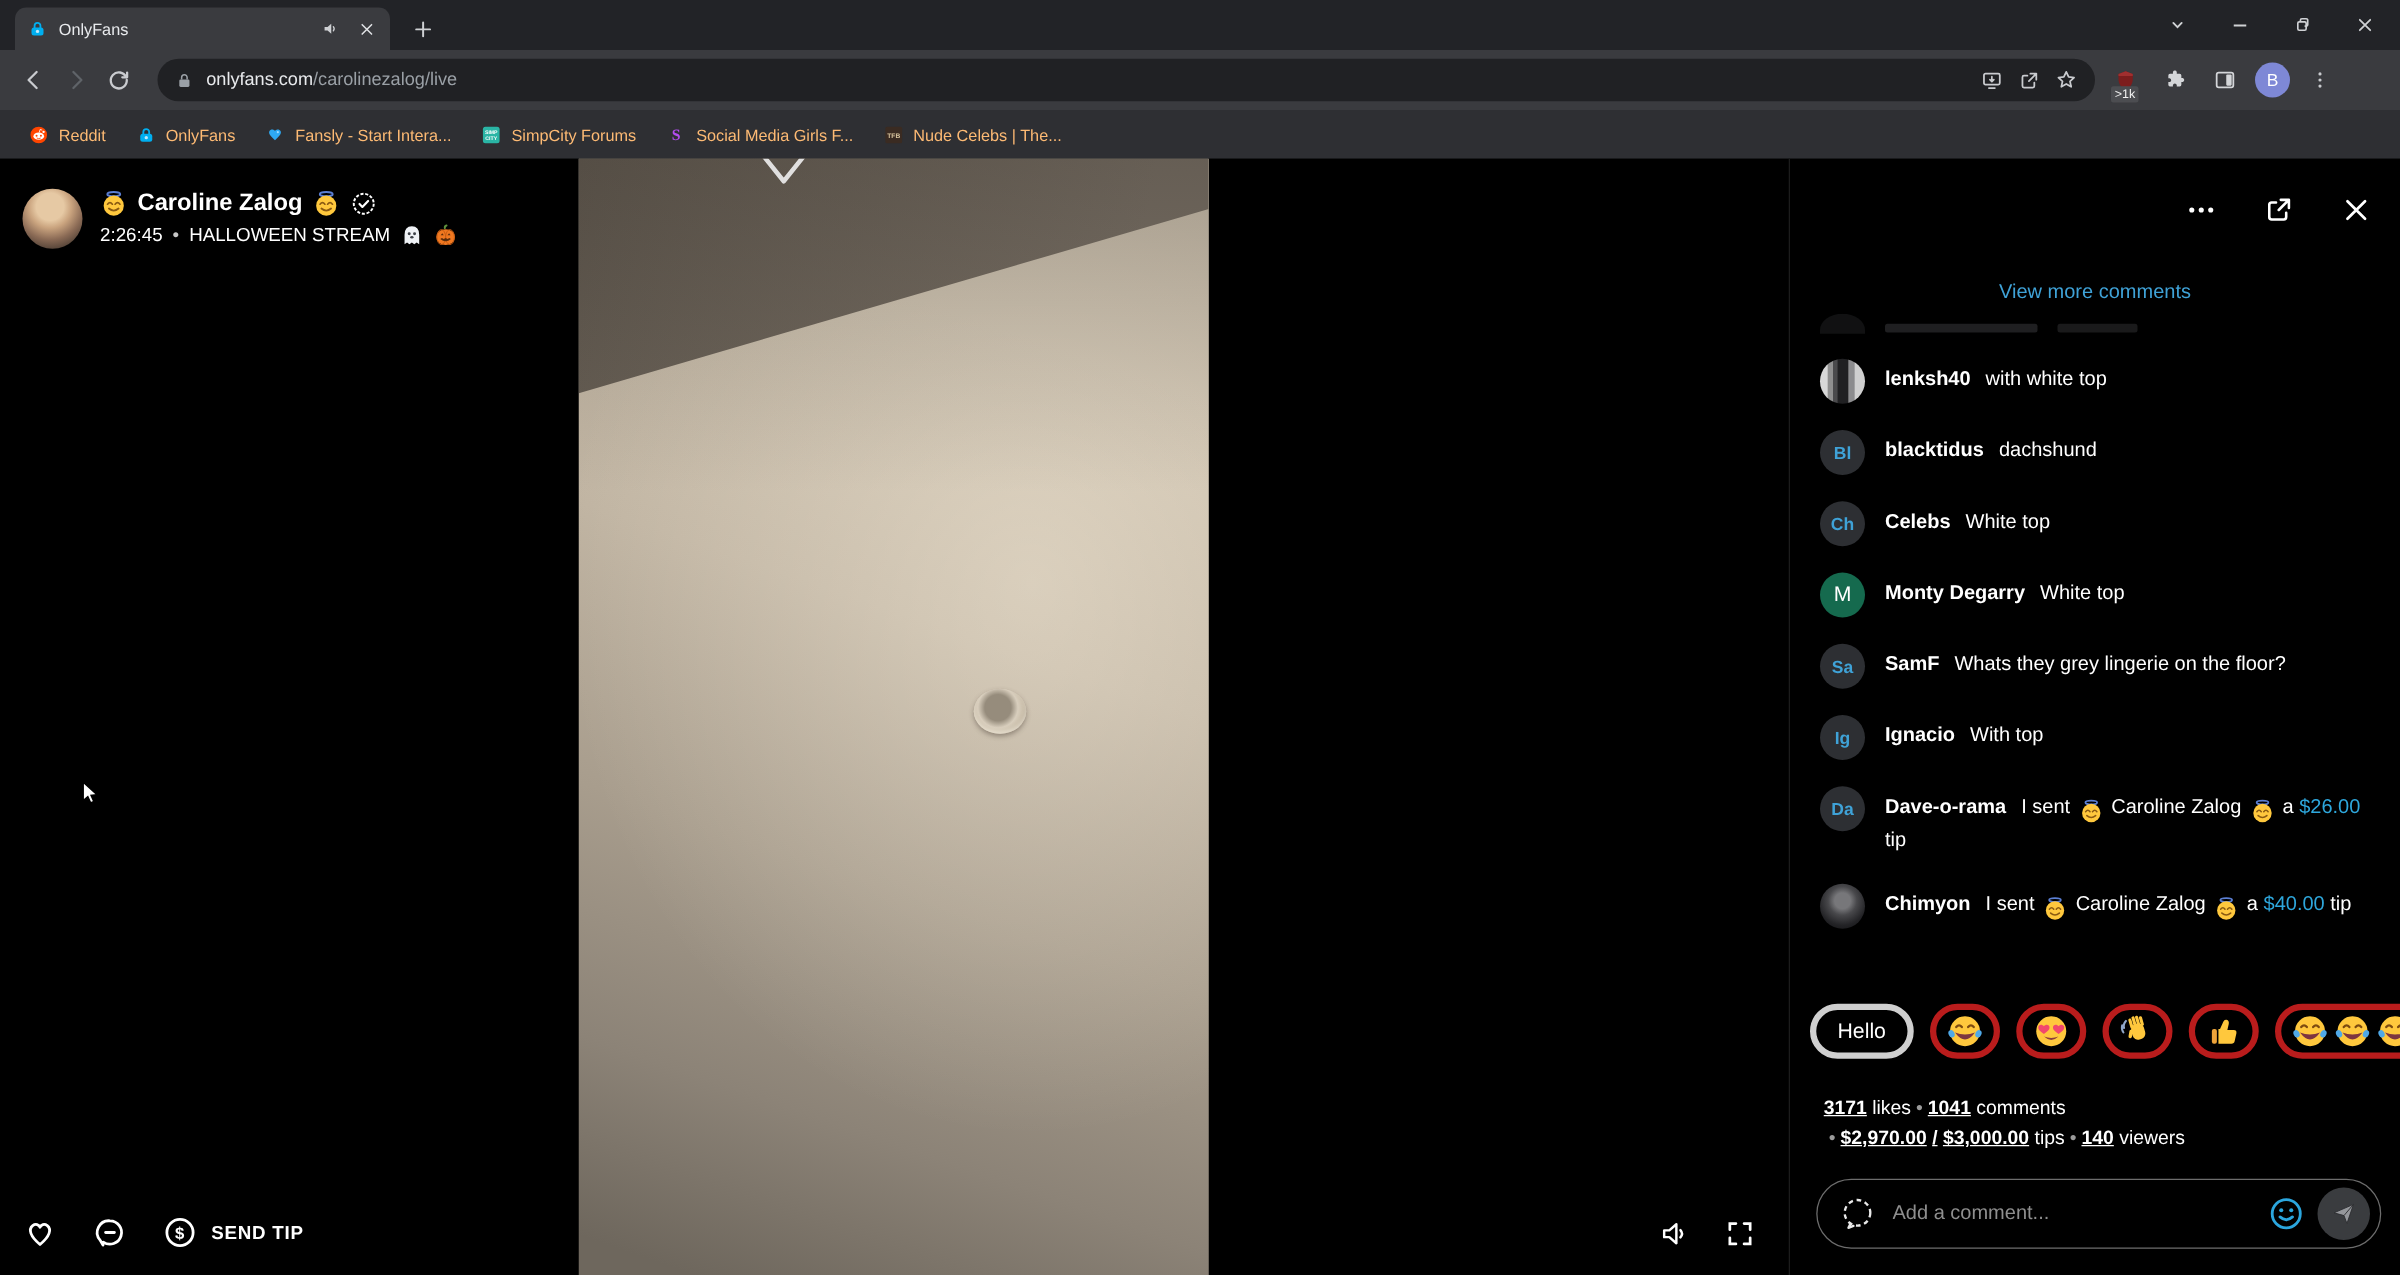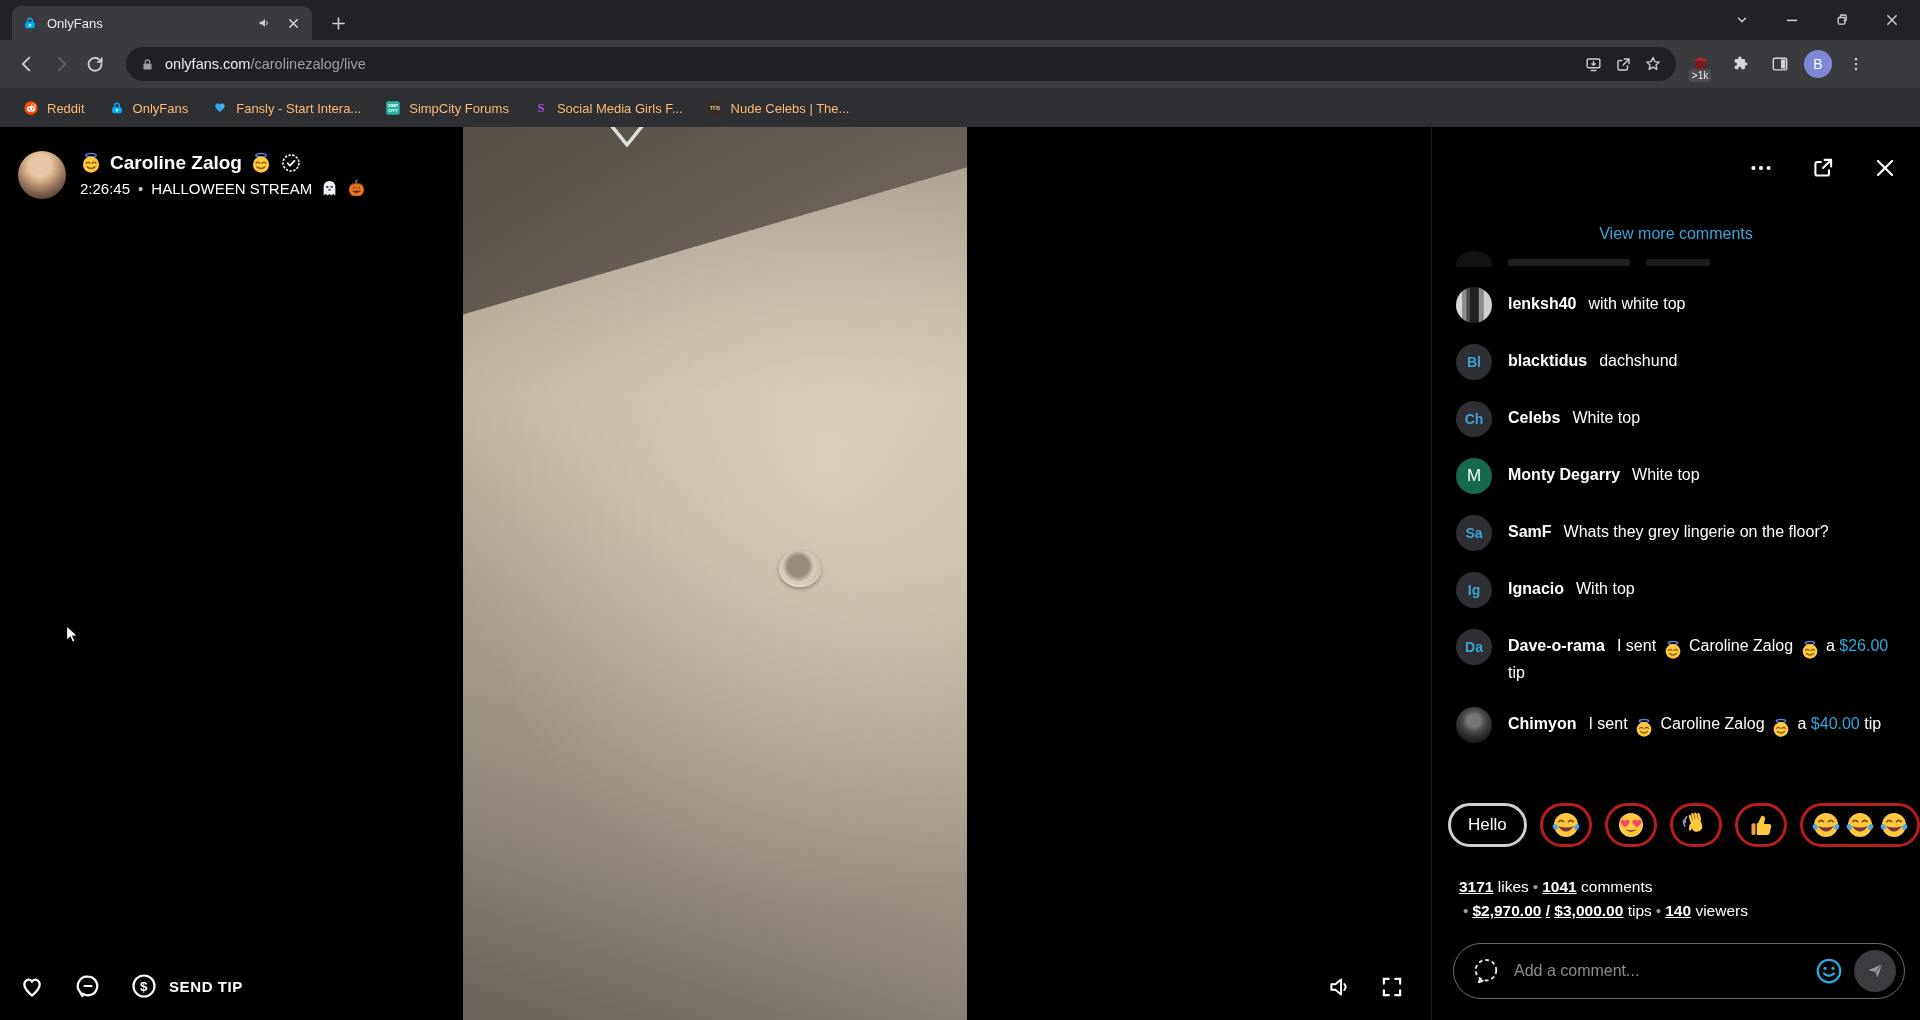--- a/index.html
+++ b/index.html
@@ -79,21 +79,21 @@
   .cav { width:36px; height:36px; border-radius:50%; flex:0 0 auto; display:flex; align-items:center; justify-content:center; font-size:14px; font-weight:700; color:#3fa2d7; background:#2d2f33; }
   .cav.green { background:#156a4e; color:#fff; font-size:17px; font-weight:400; }
   .cav.photo-hallway { background:linear-gradient(90deg,#d8d8d8 0 16%, #8f8f8f 18% 28%, #4a4a4c 30% 38%, #202022 40% 62%, #8c8c8e 64% 76%, #d0d0d0 78% 100%); }
   .cav.photo-gorilla { background:radial-gradient(circle at 50% 38%, #77777a 0 22%, #48484b 40%, #232326 68%, #0e0e10 100%); }
   .ctext { font-size:16px; line-height:27px; padding-top:3px; }
   .cuser { font-weight:700; margin-right:12px; }
   .amount { color:#2ea7dc; }
   .ctext .em { width:20px; height:20px; margin:0 2px; transform:translateY(3px); }
 
   .chips { position:absolute; top:673px; left:16px; right:0; height:50px; display:flex; gap:13px; overflow:hidden; align-items:center; }
-  .chip { flex:0 0 auto; height:44px; border:3px solid #b91c1c; border-radius:24px; display:flex; align-items:center; justify-content:center; gap:4px; padding:0 8px; background:#000; }
+  .chip { flex:0 0 auto; height:44px; border:5px solid #b91c1c; border-radius:24px; display:flex; align-items:center; justify-content:center; gap:4px; padding:0 8px; background:#000; }
   .chip.text { padding:0 17px; font-size:17px; color:#fff; border-color:#cfcfcf; }
   .chip .em { width:30px; height:30px; }
 
   .stats { position:absolute; top:748px; left:27px; right:14px; font-size:15.5px; line-height:24px; color:#fff; }
   .stats b { font-weight:700;text-decoration:underline; }
   .stats .dot { color:#9a9a9a; padding:0 4px; }
 
   .inputrow { position:absolute; top:816px; left:21px; right:15px; height:56px; border:1px solid #6d6d6d; border-radius:28px; display:flex; align-items:center; padding:0 8px 0 17px; }
   .inputrow input { flex:1; background:transparent; border:none; outline:none; color:#e6e6e6; font-size:16px; margin-left:13px; font-family:"Liberation Sans",sans-serif; }
   .inputrow input::placeholder { color:#8e8e8e; }

